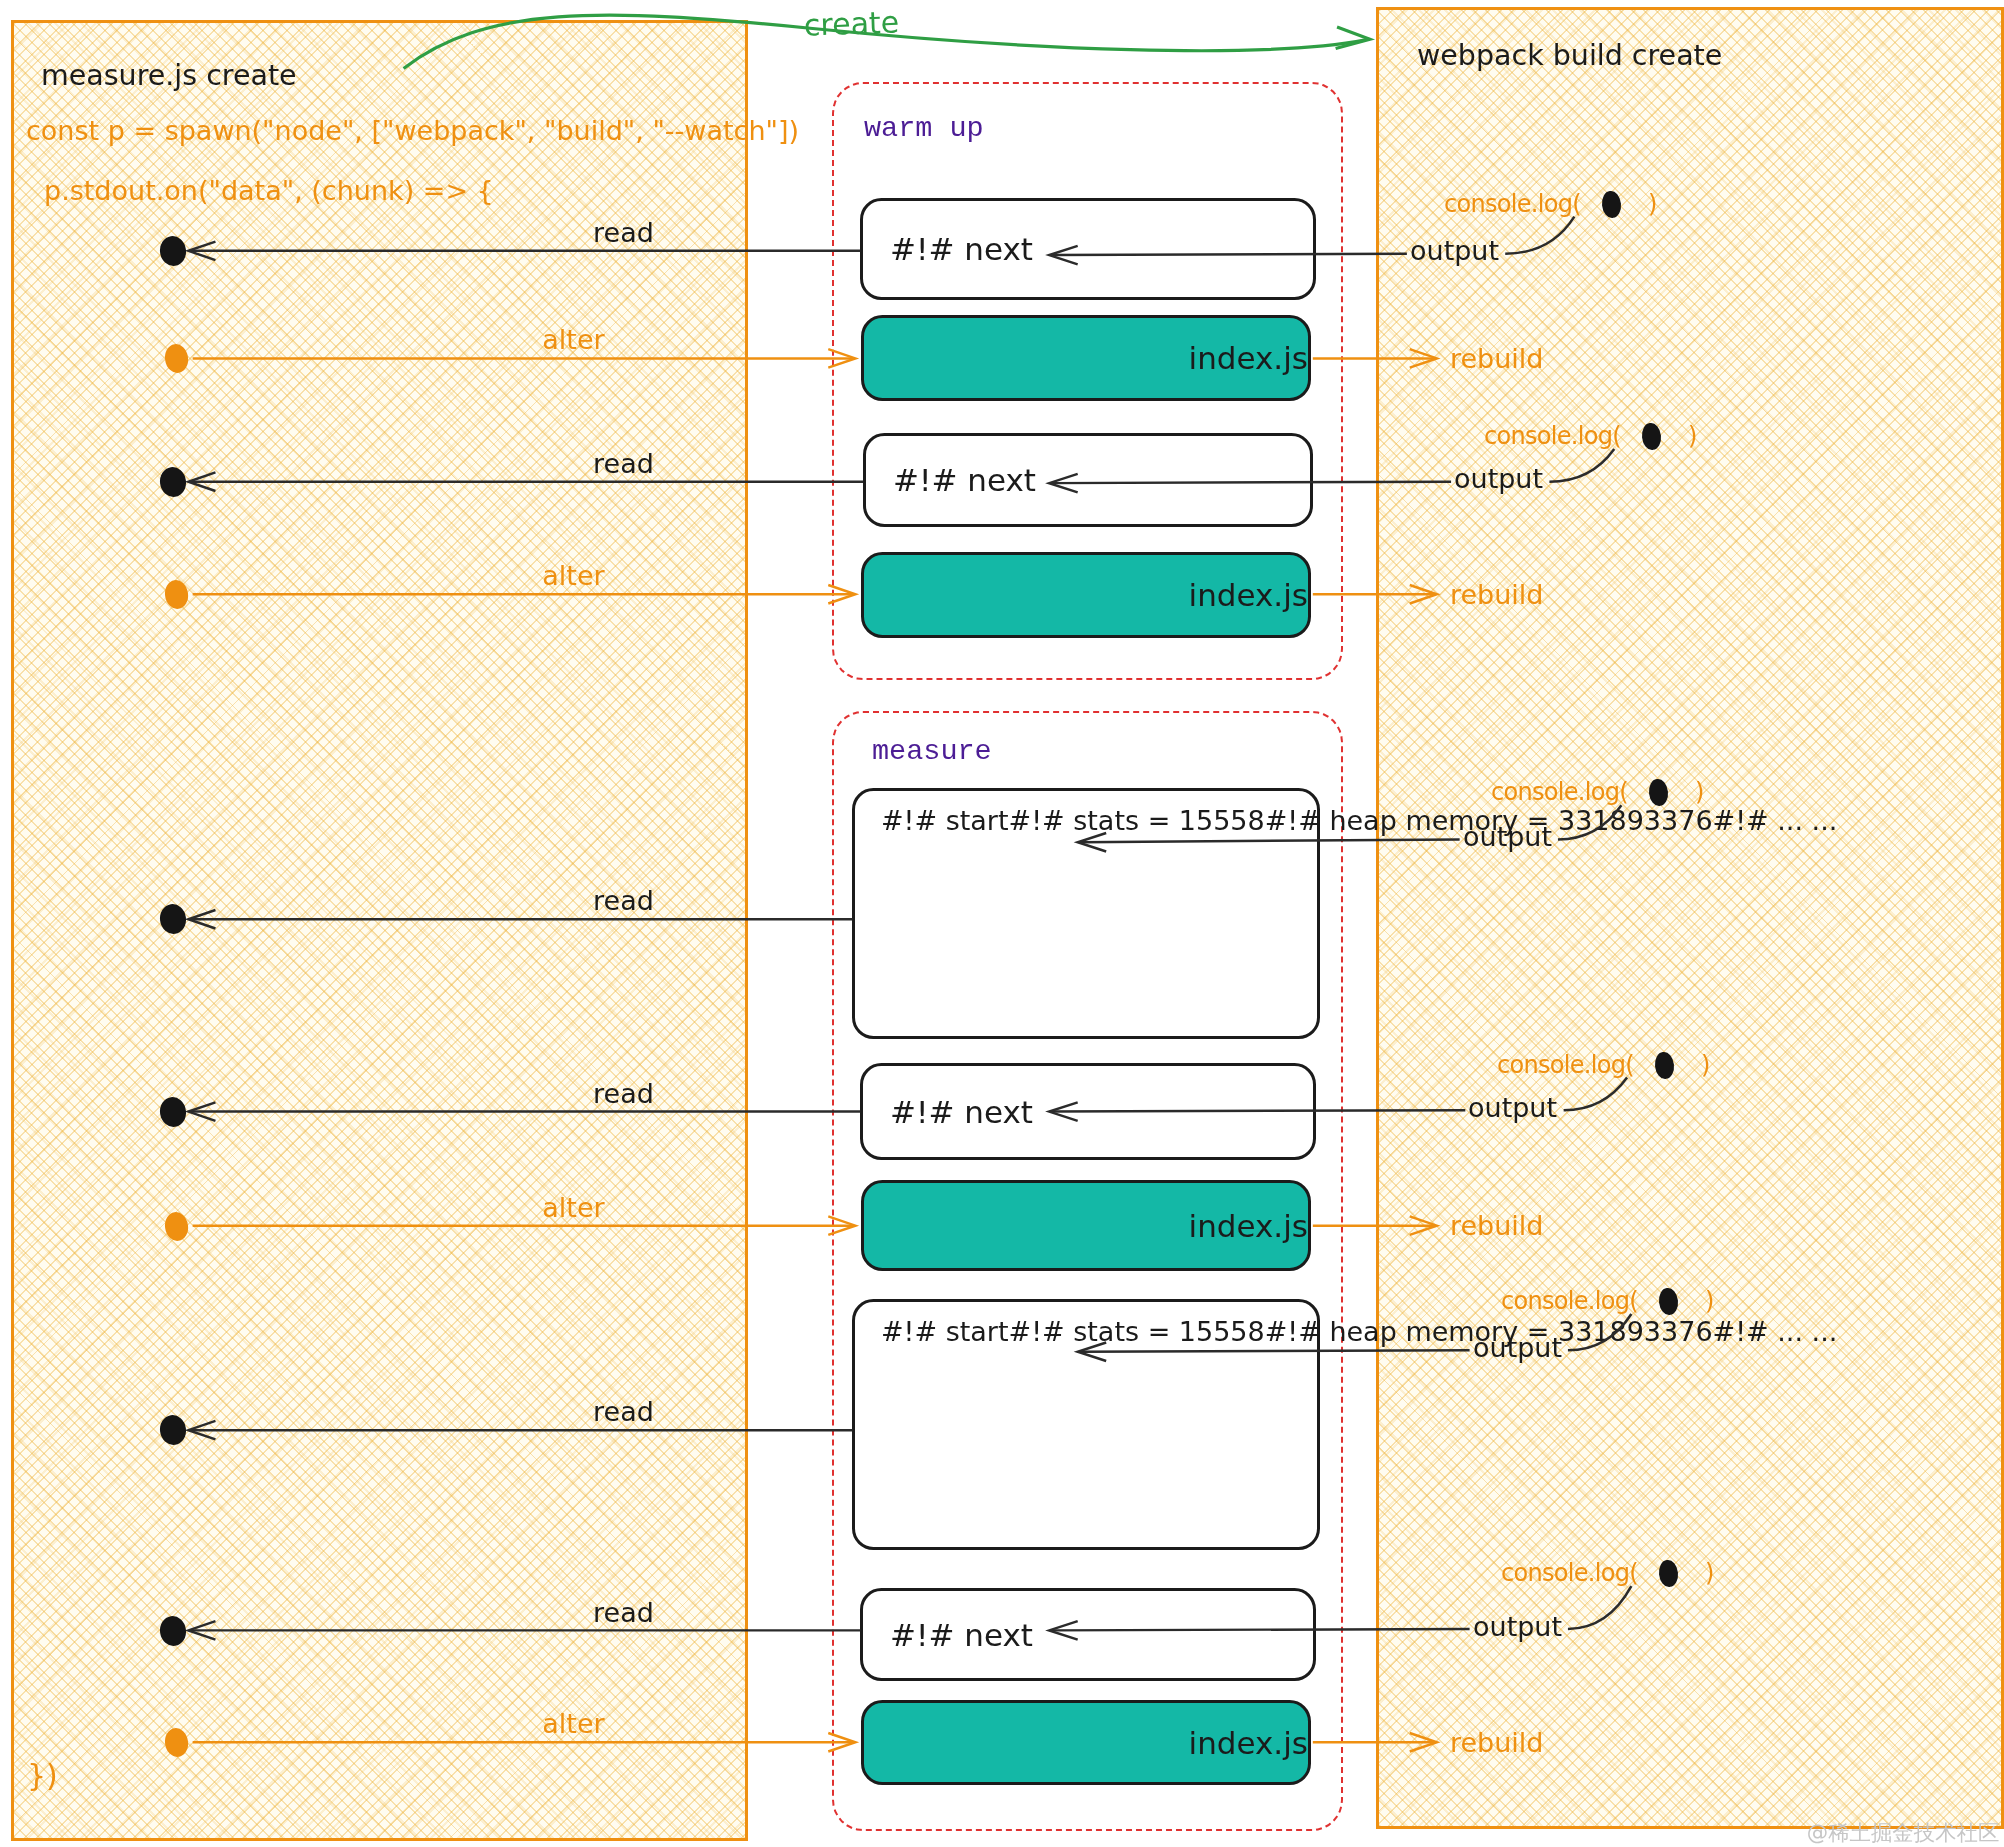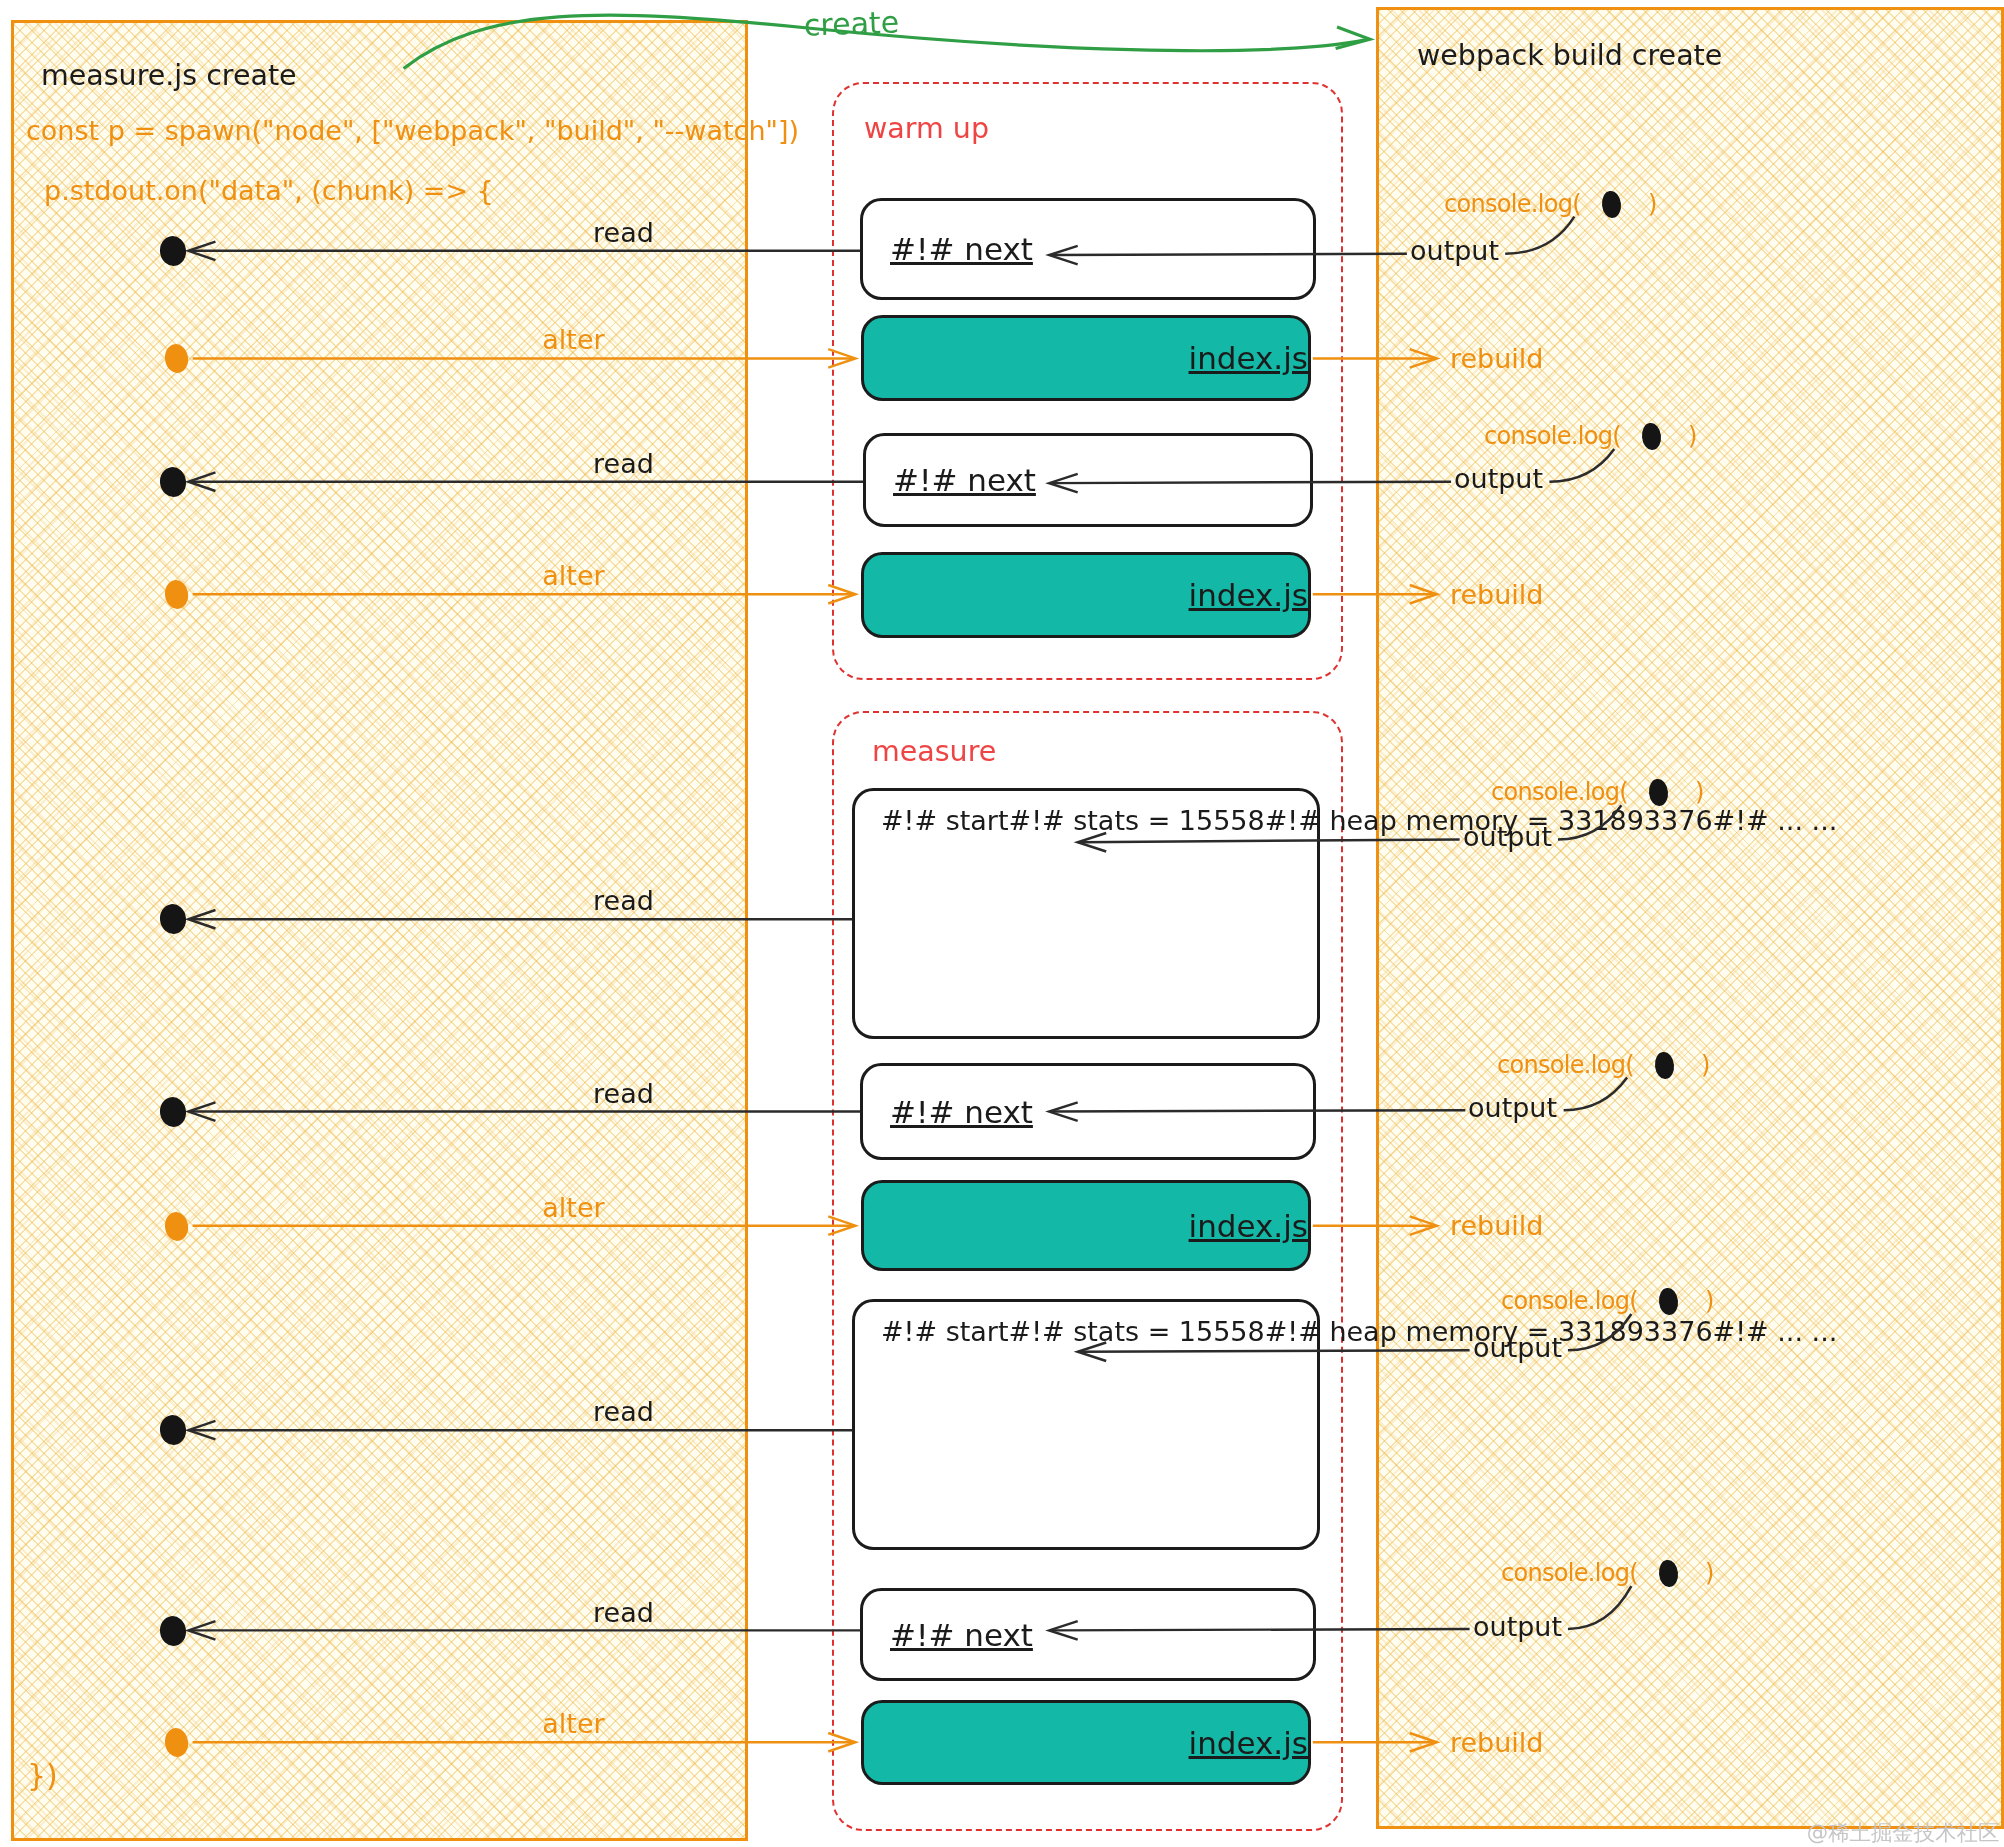--- a/index.html
+++ b/index.html
@@ -15,26 +15,26 @@
       repeating-linear-gradient(135deg, rgba(238,180,60,0.38) 0 1.4px, transparent 1.4px 8.6px),
       repeating-linear-gradient(45deg, rgba(238,180,60,0.18) 0 2.1px, transparent 2.1px 19px),
       repeating-linear-gradient(135deg, rgba(238,180,60,0.18) 0 2.1px, transparent 2.1px 19px);
   }
   .dashed{
     position:absolute;border:2.9px dashed #e03131;border-radius:31px;background:transparent;
   }
   .lbl{position:absolute;white-space:nowrap;line-height:1.15;}
   .black{color:#1b1b1b;}
   .orange{color:#ef9011;}
-  .red{color:#ef4444;}
+  .red{color:#4c1d95;font-family:Liberation Mono, monospace;}
   .green{color:#2f9e44;}
   .gray{color:#c6c6c6;}
   .box{
     position:absolute;border:3.2px solid #1b1b1b;border-radius:21.4px;background:#ffffff;
-    display:flex;align-items:center;box-sizing:border-box;text-decoration:underline;
+    display:flex;align-items:center;box-sizing:border-box;
   }
   .box.yellow{background:#14b8a6;justify-content:flex-end;}
   .box .boxtext{font-size:31px;padding-left:27px;}
   .statsbox{
     position:absolute;border:3.2px solid #1b1b1b;border-radius:21.4px;background:#ffffff;
     display:flex;justify-content:space-around;
     padding:14.3px 26px;box-sizing:border-box;
   }
   .statsbox .sline{font-size:27px;white-space:nowrap;}
   .bdot{position:absolute;width:26px;height:30px;border-radius:50%;background:#151515;transform:rotate(-8deg);}

